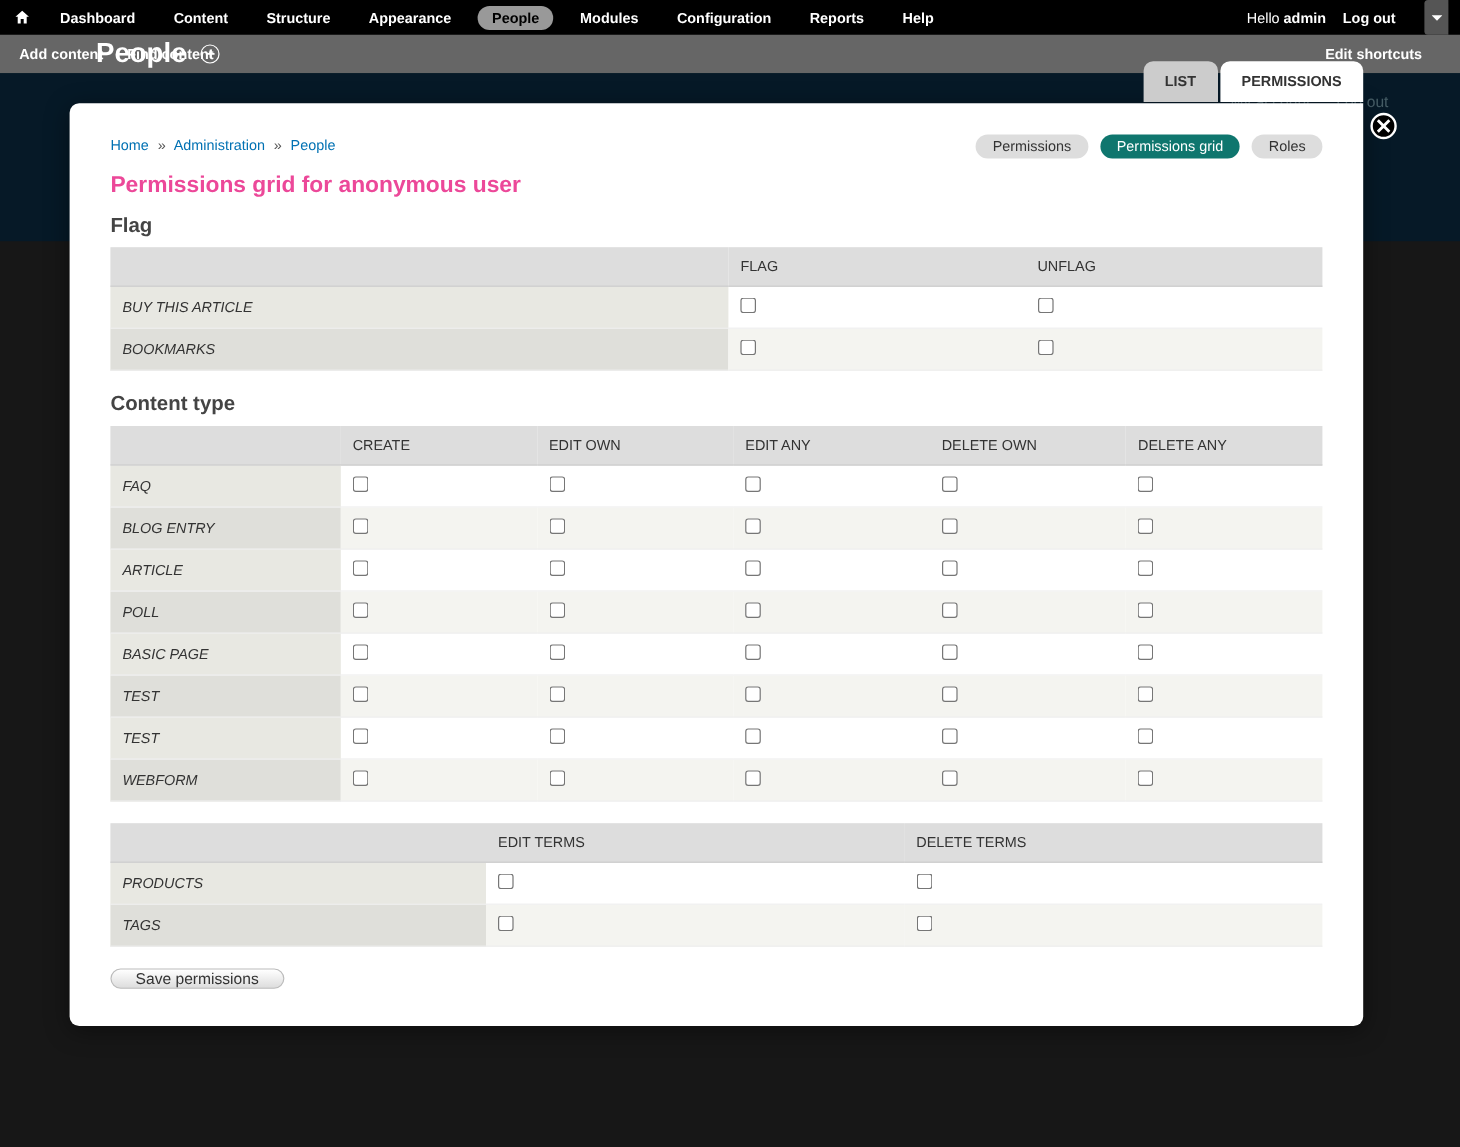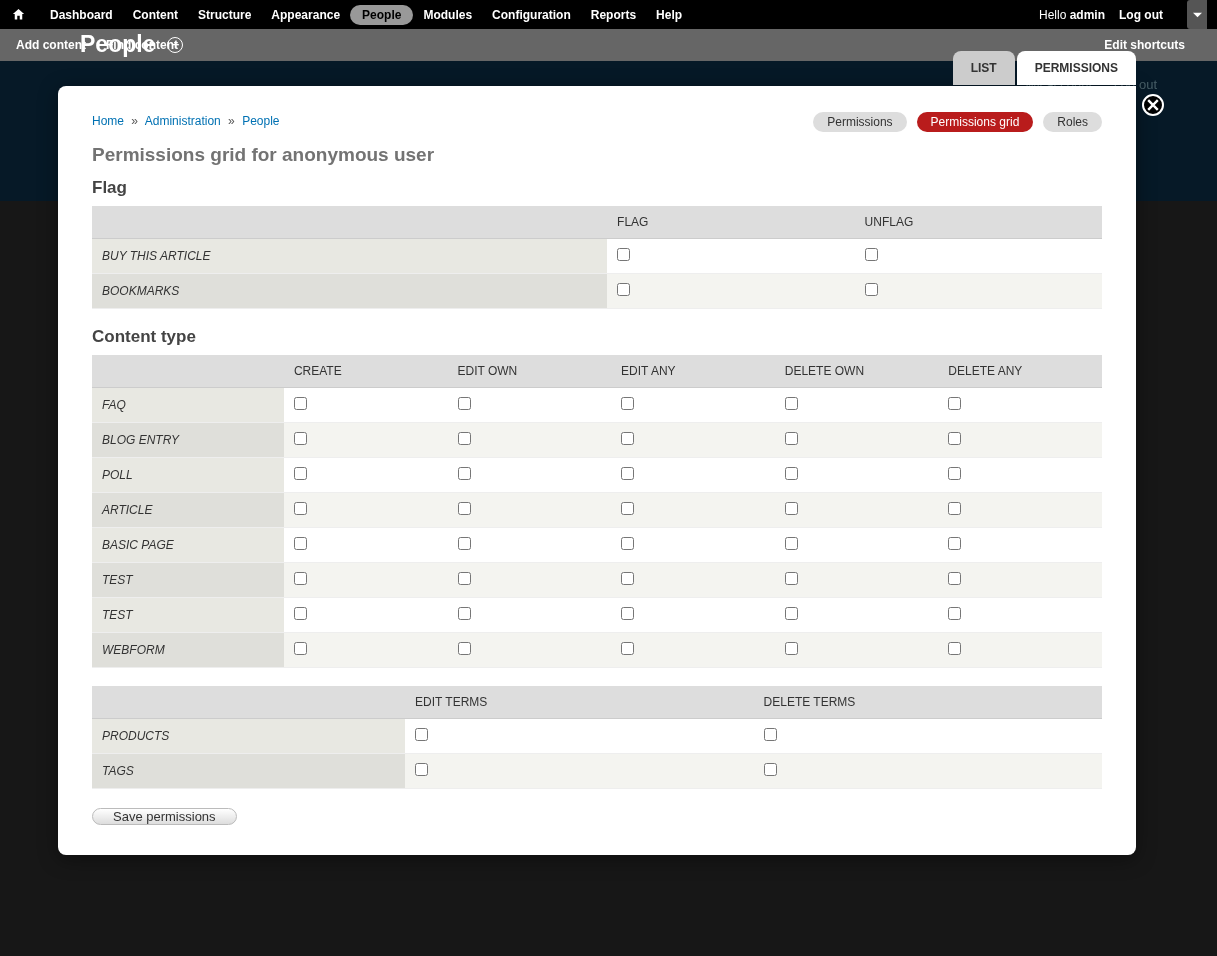--- a/index.html
+++ b/index.html
@@ -1,21 +1,21 @@
 <!DOCTYPE html>
 <html><head>
 <meta charset="utf-8">
 <style>
 * { box-sizing: border-box; margin: 0; padding: 0; }
 body { font-family: "Lucida Grande", Arial, sans-serif; background: #2b2b2b; width: 1217px; height: 956px; overflow: hidden; position: relative; }
 
 
 .toolbar { background: #000; color: #fff; height: 29px; display: flex; align-items: center; padding: 0 10px; font-size: 12px; position: relative; }
 .toolbar .home-icon { width: 16px; height: 16px; margin-right: 14px; display: flex; align-items: center; justify-content: center; cursor: pointer; }
-.toolbar .menu { display: flex; gap: 0; }
+.toolbar .menu { display: flex; gap: 12px; }
 .toolbar .menu a { color: #fff; text-decoration: none; padding: 7px 10px; cursor: pointer; font-weight: bold; }
 .toolbar .menu a.active { background: #999; border-radius: 12px; padding: 3px 12px; margin-top: 4px; height: 20px; line-height: 14px; color:#000;}
 .toolbar .right { margin-left: auto; display: flex; align-items: center; gap: 14px; }
 .toolbar .right span { cursor: pointer; }
 .toolbar .hello b { font-weight: bold; }
 .toolbar .arrow-toggle { width: 20px; height: 29px; background: #555; display:flex;align-items:center;justify-content:center;cursor:pointer; border-top-left-radius:3px;border-bottom-left-radius:3px; margin-left:10px;}
 
 
 .shortcut-bar { background: #666; color: #fff; height: 32px; display: flex; align-items: center; padding: 0 16px; font-size: 12px; position: relative; }
 .shortcut-bar a { color: #fff; text-decoration: none; margin-right: 20px; cursor: pointer; font-weight:bold;}
@@ -47,24 +47,24 @@
 
 
 .breadcrumb { font-size: 12px; margin-bottom: 10px; }
 .breadcrumb a { color: #0071B3; text-decoration: none; cursor:pointer;}
 .breadcrumb .sep { color: #555; margin: 0 4px; }
 
 
 .subtabs { position: absolute; top: 26px; right: 34px; display: flex; gap: 10px; }
 .subtabs .pill { padding: 3px 14px; border-radius: 12px; font-size: 12px; cursor: pointer; }
 .subtabs .pill.light { background: #ddd; color: #333; }
-.subtabs .pill.dark { background: #b91c1c; color: #fff; }
-
-
-h2.page-heading { font-size: 19px; color: #737373; margin: 16px 0 12px 0; font-weight: bold;}
+.subtabs .pill.dark { background: #0f766e; color: #fff; }
+
+
+h2.page-heading { font-size: 19px; color: #ec4899; margin: 16px 0 12px 0; font-weight: bold;}
 h3.section-heading { font-size: 17px; color: #444; margin: 8px 0 8px 0; font-weight: bold;}
 
 
 table.grid { width: 100%; border-collapse: collapse; margin-bottom: 18px; font-size: 12px; }
 table.grid th { background: #ddd; text-align: left; padding: 9px 10px; font-weight: normal; color: #333; border-bottom: 1px solid #ccc; text-transform: uppercase; font-size:12px;}
 table.grid td { padding: 9px 10px; border-bottom: 1px solid #eee; }
 table.grid td.rowhead { background: #e8e8e2; text-transform: uppercase; color: #333; font-style: italic; }
 table.grid tbody tr:nth-child(even) td:not(.rowhead) { background: #f4f4f0; }
 table.grid tbody tr:nth-child(even) td.rowhead { background: #dfdfda; }
 table.grid input[type=checkbox] { cursor:pointer; }
@@ -203,29 +203,29 @@
           </tr>
           <tr>
             <td class="rowhead">BLOG ENTRY</td>
             <td><input type="checkbox" style=""></td>
             <td><input type="checkbox" style=""></td>
             <td><input type="checkbox" style=""></td>
             <td><input type="checkbox" style=""></td>
             <td><input type="checkbox" style=""></td>
           </tr>
           <tr>
+            <td class="rowhead">ARTICLE</td>
+            <td><input type="checkbox" style=""></td>
+            <td><input type="checkbox" style=""></td>
+            <td><input type="checkbox" style=""></td>
+            <td><input type="checkbox" style=""></td>
+            <td><input type="checkbox" style=""></td>
+          </tr>
+          <tr>
             <td class="rowhead">POLL</td>
-            <td><input type="checkbox" style=""></td>
-            <td><input type="checkbox" style=""></td>
-            <td><input type="checkbox" style=""></td>
-            <td><input type="checkbox" style=""></td>
-            <td><input type="checkbox" style=""></td>
-          </tr>
-          <tr>
-            <td class="rowhead">ARTICLE</td>
             <td><input type="checkbox" style=""></td>
             <td><input type="checkbox" style=""></td>
             <td><input type="checkbox" style=""></td>
             <td><input type="checkbox" style=""></td>
             <td><input type="checkbox" style=""></td>
           </tr>
           <tr>
             <td class="rowhead">BASIC PAGE</td>
             <td><input type="checkbox" style=""></td>
             <td><input type="checkbox" style=""></td>

